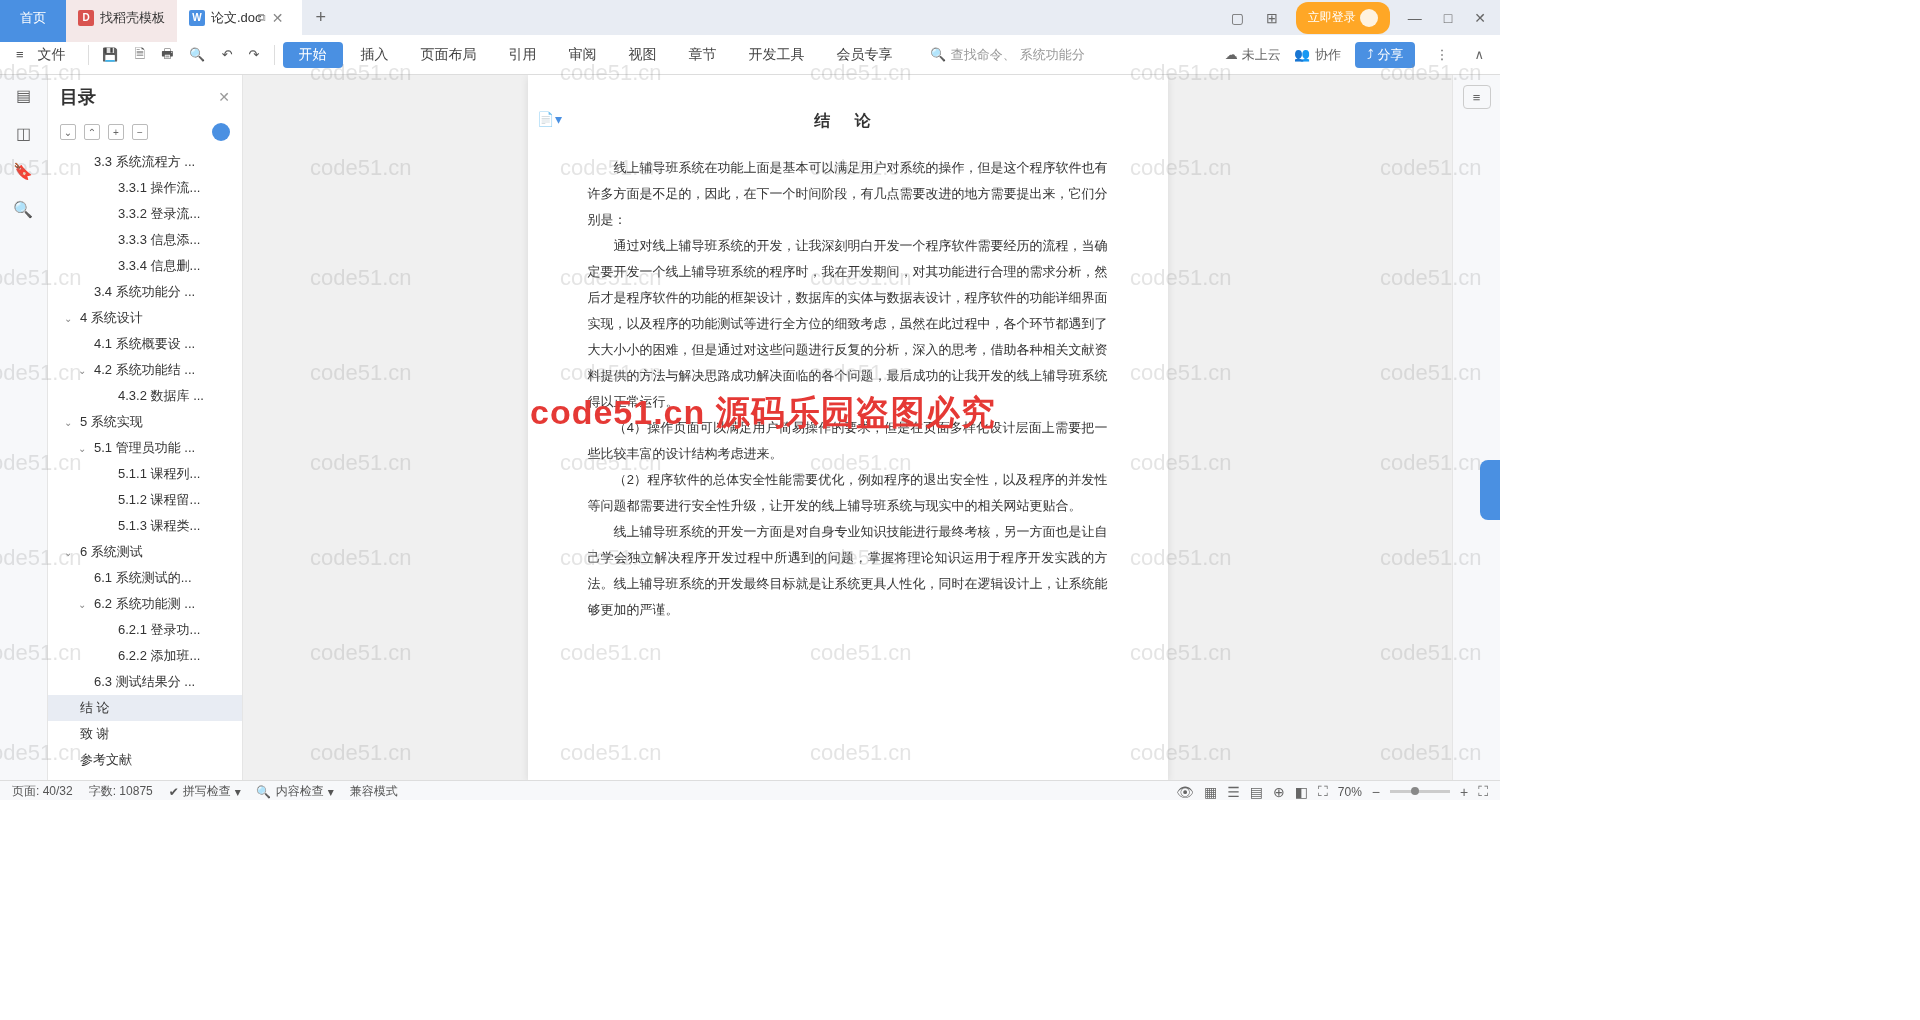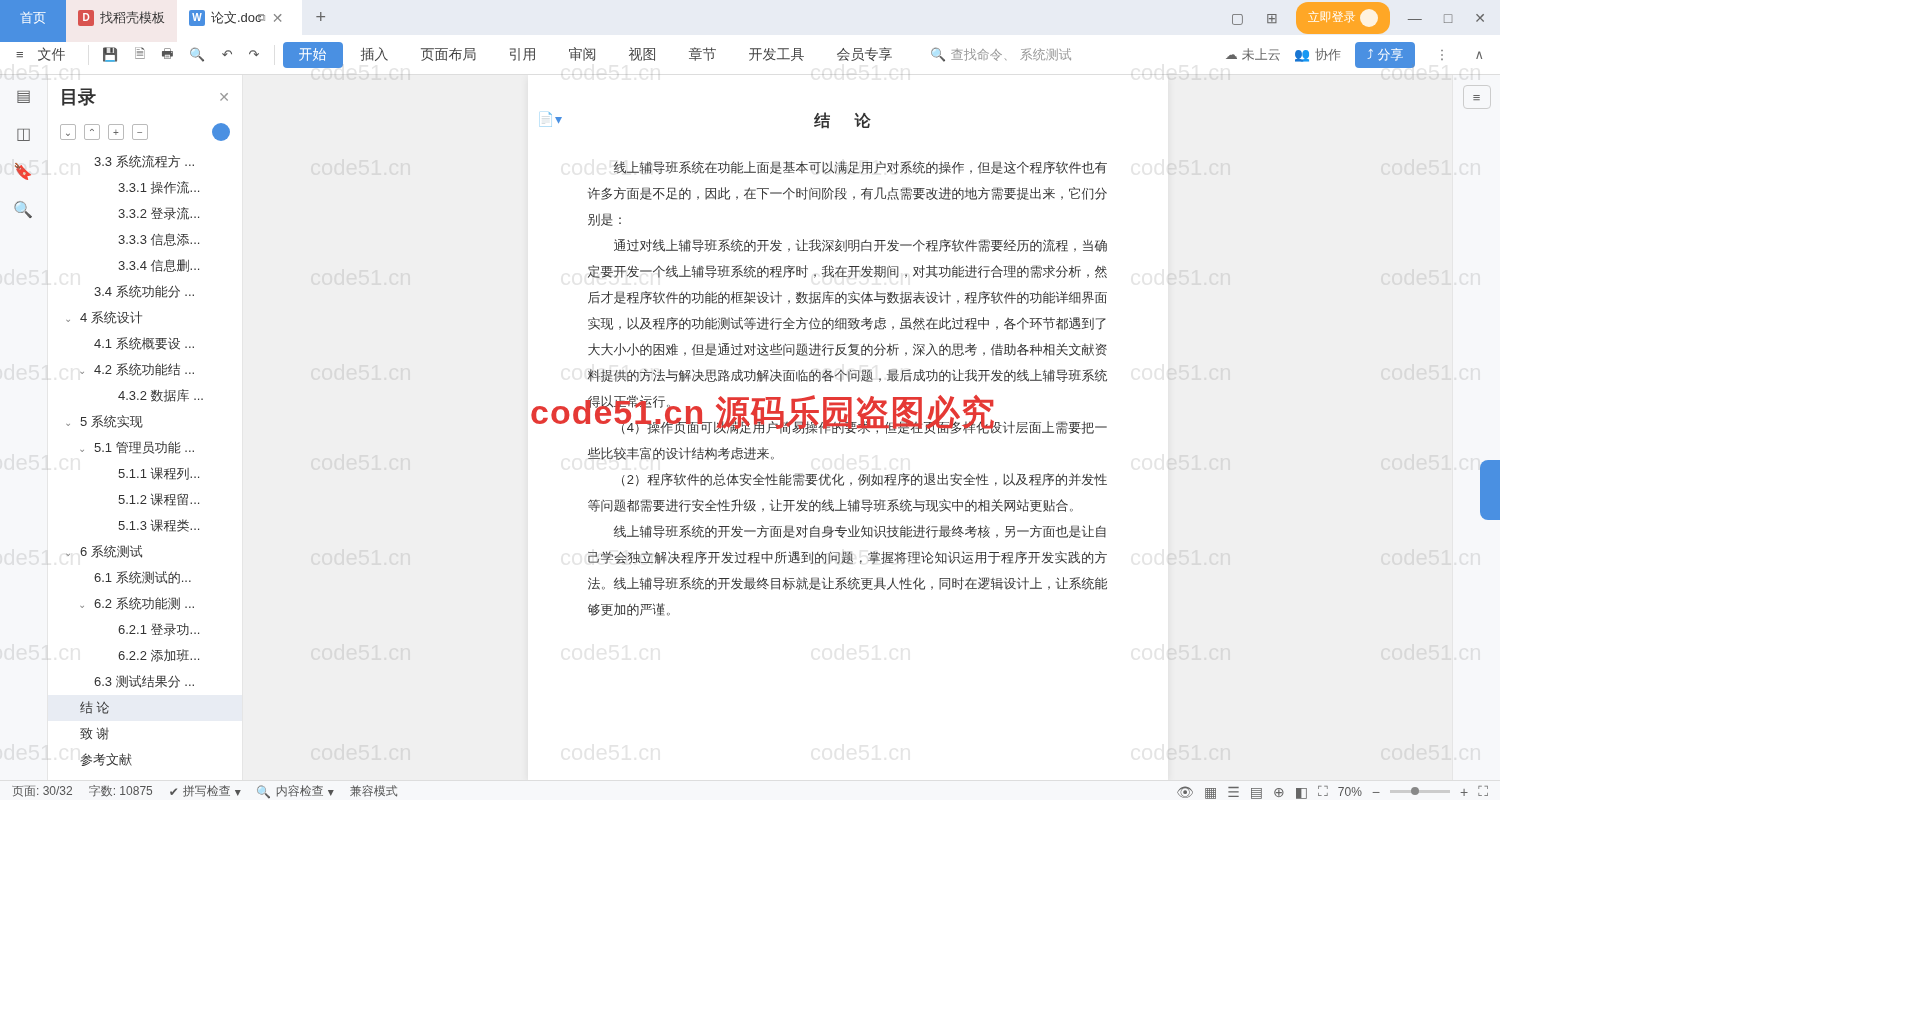--- a/index.html
+++ b/index.html
@@ -107,21 +107,21 @@
   <span class="menu-item">页面布局</span>
   <span class="menu-item">引用</span>
   <span class="menu-item">审阅</span>
   <span class="menu-item">视图</span>
   <span class="menu-item">章节</span>
   <span class="menu-item">开发工具</span>
   <span class="menu-item">会员专享</span>
   <div class="search-area">
     <span class="mag">🔍</span>
     <span>查找命令、</span>
-    <span>系统测试</span>
+    <span>系统功能分</span>
   </div>
   <div class="ribbon-right">
     <div class="cloud-stat">
       <span>☁</span>
       <span>未上云</span>
     </div>
     <div class="collab">
       <span>👥</span>
       <span>协作</span>
     </div>
@@ -267,21 +267,21 @@
   </div>
 
   <div class="right-strip">
     <span class="rstrip-btn">≡</span>
   </div>
 </div>
 
 <div class="side-tab"></div>
 
 <div class="statusbar">
-  <span class="stat-item">页面: 30/32</span>
+  <span class="stat-item">页面: 40/32</span>
   <span class="stat-item">字数: 10875</span>
   <span class="stat-item"><span>✔</span><span>拼写检查</span> ▾</span>
   <span class="stat-item"><span>🔍</span><span>内容检查</span> ▾</span>
   <span class="stat-item">兼容模式</span>
   <div class="stat-right">
     <span class="stat-ico">👁</span>
     <span class="stat-ico">▦</span>
     <span class="stat-ico">☰</span>
     <span class="stat-ico">▤</span>
     <span class="stat-ico">⊕</span>

